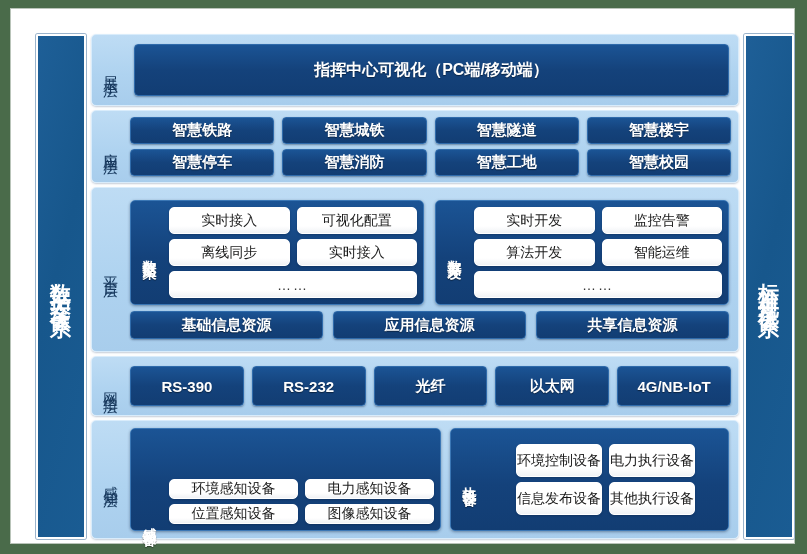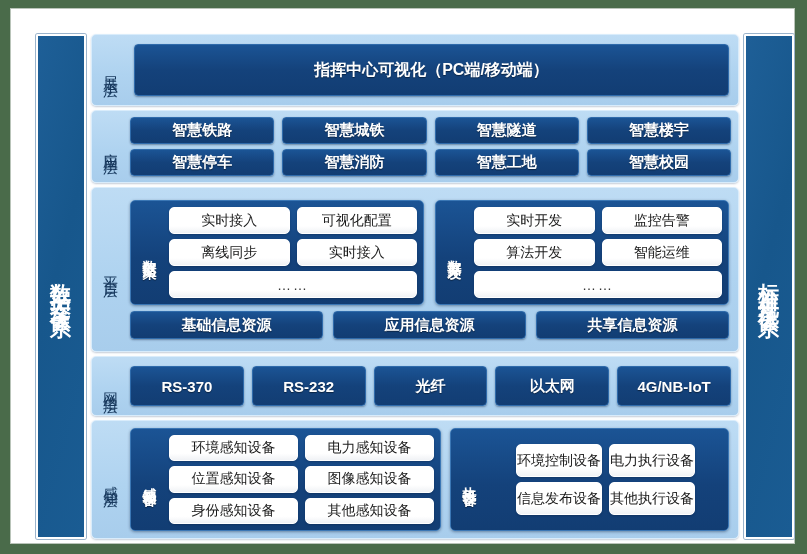--- a/index.html
+++ b/index.html
@@ -115,21 +115,21 @@
 
   
   #layer-network{top:322px;height:60px;}
   .net-row{display:flex;gap:8px;height:40px;}
   .net-row .chip{flex:1 1 0;}
 
   
   #layer-perception{top:386px;height:119px;}
   #layer-perception .layer-body{padding:7px 9px 7px 0;}
   .perc-groups{display:flex;gap:9px;height:100%;}
-  #group-sensing{flex:1.12 1 0;}
+  #group-sensing{flex:1.12 1 0;align-items:flex-end;}
   #group-actuating{flex:1 1 0;}
   #group-actuating .group-grid{justify-content:center;align-items:center;}
   #group-actuating .grid-row{flex:0 0 33px;}
 </style>
 </head>
 <body>
 
 <div class="canvas">
   <div class="card">
 
@@ -228,21 +228,21 @@
 
         </div>
       </div>
 
       <div class="layer" id="layer-network">
         <div class="layer-label">
           <span>网络层</span>
         </div>
         <div class="layer-body">
           <div class="net-row">
-            <div class="chip">RS-370</div>
+            <div class="chip">RS-390</div>
             <div class="chip">RS-232</div>
             <div class="chip">光纤</div>
             <div class="chip">以太网</div>
             <div class="chip">4G/NB-IoT</div>
           </div>
         </div>
       </div>
 
       <div class="layer" id="layer-perception">
         <div class="layer-label">
@@ -257,24 +257,20 @@
               </div>
               <div class="group-grid">
                 <div class="grid-row">
                   <div class="wchip">环境感知设备</div>
                   <div class="wchip">电力感知设备</div>
                 </div>
                 <div class="grid-row">
                   <div class="wchip">位置感知设备</div>
                   <div class="wchip">图像感知设备</div>
                 </div>
-                <div class="grid-row">
-                  <div class="wchip">身份感知设备</div>
-                  <div class="wchip">其他感知设备</div>
-                </div>
               </div>
             </div>
 
             <div class="group" id="group-actuating">
               <div class="group-label">
                 <span>执行设备</span>
               </div>
               <div class="group-grid">
                 <div class="grid-row">
                   <div class="wchip">环境控制设备</div>

